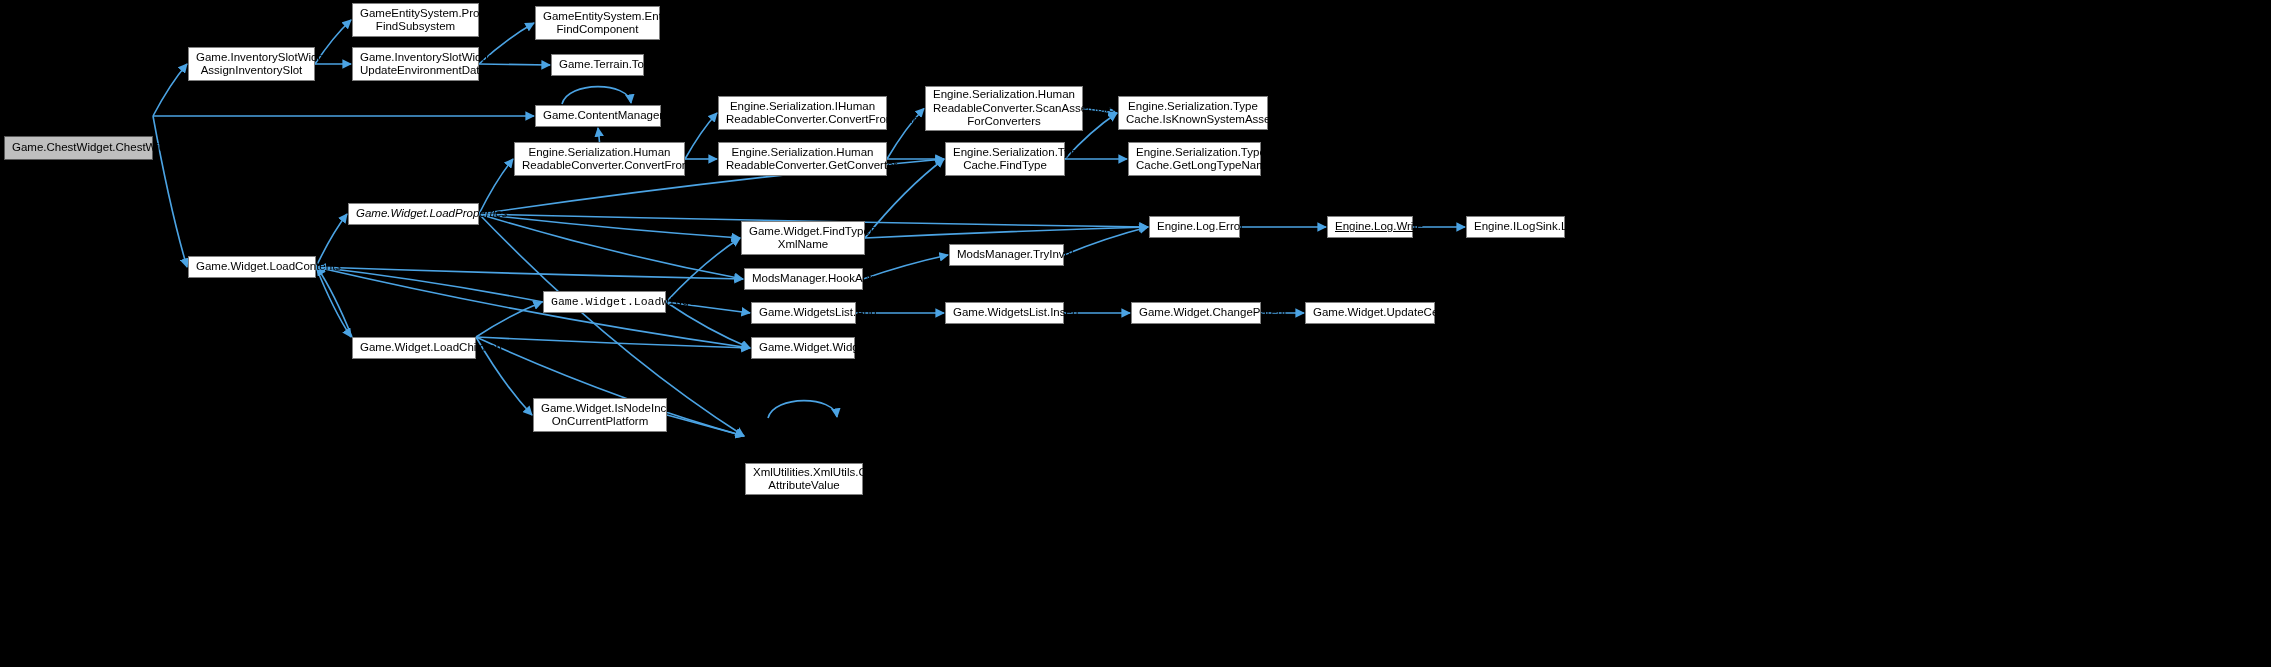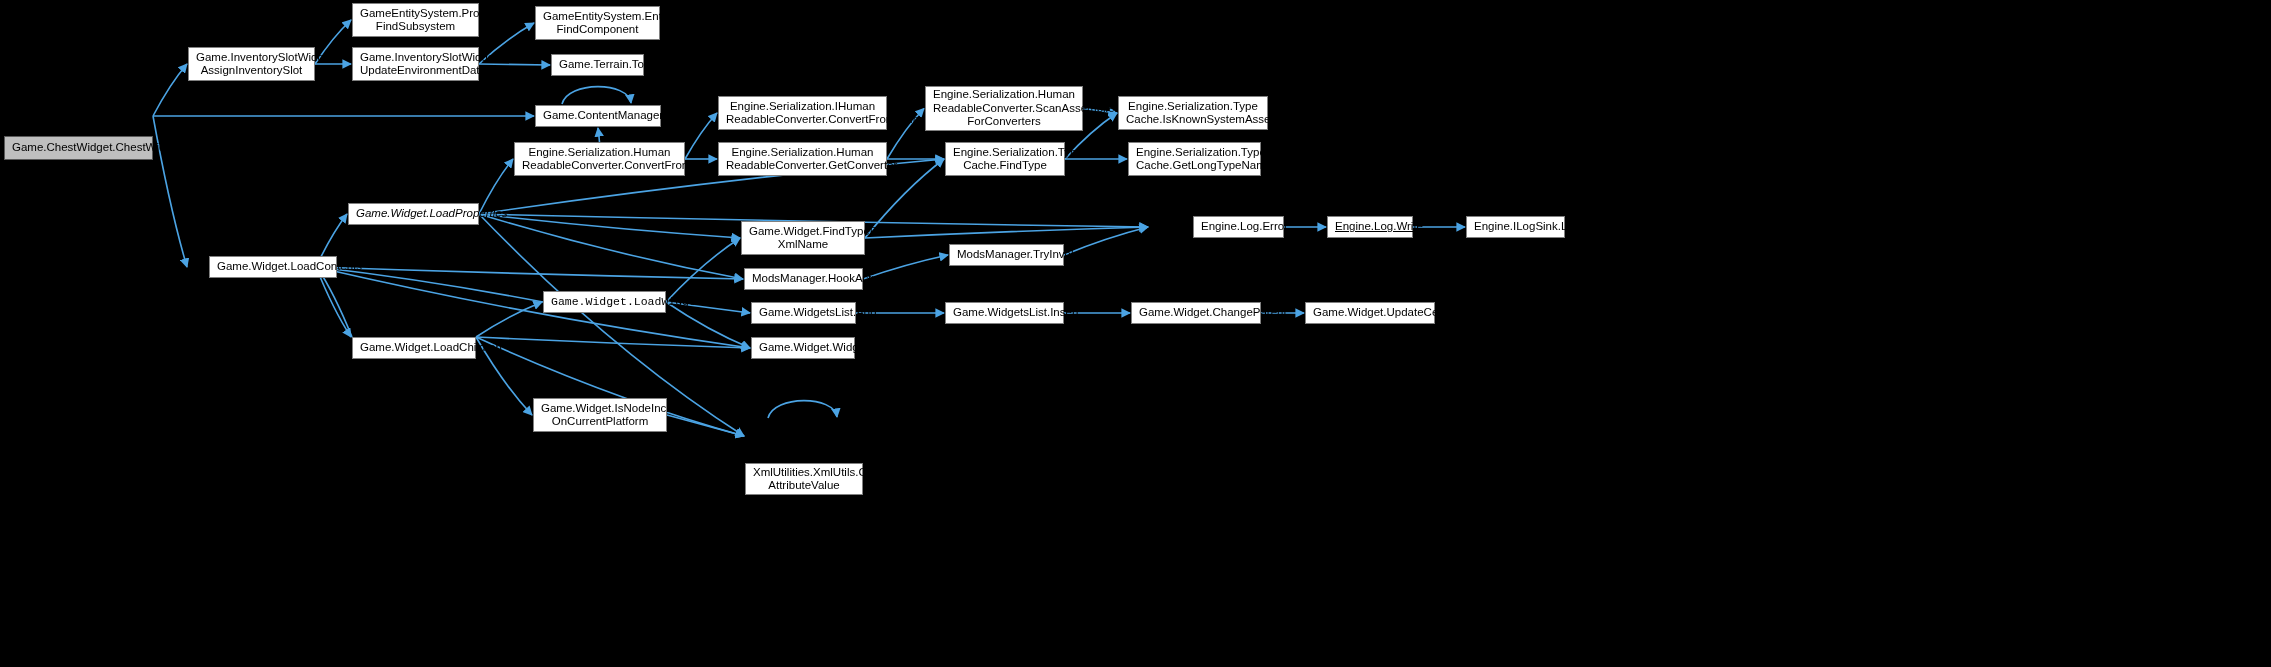--- a/index.html
+++ b/index.html
@@ -127,32 +127,32 @@
     <div class="node" style="left: 925px; top: 86px; width: 158px; height: 45px;"><span class="label">Engine.Serialization.Human
 ReadableConverter.ScanAssemblies
 ForConverters</span></div>
     <div class="node" style="left: 1118px; top: 96px; width: 150px; height: 34px;"><span class="label">Engine.Serialization.Type
 Cache.IsKnownSystemAssembly</span></div>
     <div class="node" style="left: 945px; top: 142px; width: 120px; height: 34px;"><span class="label">Engine.Serialization.Type
 Cache.FindType</span></div>
     <div class="node" style="left: 1128px; top: 142px; width: 133px; height: 34px;"><span class="label">Engine.Serialization.Type
 Cache.GetLongTypeName</span></div>
     <div class="node" style="left: 348px; top: 203px; width: 131px; height: 22px; font-style: italic;"><span class="label">Game.Widget.LoadProperties</span></div>
-    <div class="node" style="left: 188px; top: 256px; width: 128px; height: 22px; margin-left: 21px;"><span class="label">Game.Widget.LoadContents</span></div>
+    <div class="node" style="left: 188px; top: 256px; width: 128px; height: 22px;"><span class="label">Game.Widget.LoadContents</span></div>
     <div class="node" style="left: 352px; top: 337px; width: 124px; height: 22px;"><span class="label">Game.Widget.LoadChildren</span></div>
     <div class="node" style="left: 543px; top: 291px; width: 123px; height: 22px; font-family: Liberation Mono, monospace;"><span class="label">Game.Widget.LoadWidget</span></div>
     <div class="node" style="left: 741px; top: 221px; width: 124px; height: 34px;"><span class="label">Game.Widget.FindTypeFrom
 XmlName</span></div>
     <div class="node" style="left: 744px; top: 268px; width: 119px; height: 22px;"><span class="label">ModsManager.HookAction</span></div>
     <div class="node" style="left: 751px; top: 302px; width: 105px; height: 22px;"><span class="label">Game.WidgetsList.Add</span></div>
     <div class="node" style="left: 751px; top: 337px; width: 104px; height: 22px;"><span class="label">Game.Widget.Widget</span></div>
     <div class="node" style="left: 533px; top: 398px; width: 134px; height: 34px;"><span class="label">Game.Widget.IsNodeIncluded
 OnCurrentPlatform</span></div>
     <div class="node" style="left: 745px; top: 419px; width: 118px; height: 32px; margin-top: 44px;"><span class="label">XmlUtilities.XmlUtils.Get
 AttributeValue</span></div>
     <div class="node" style="left: 949px; top: 244px; width: 115px; height: 22px;"><span class="label">ModsManager.TryInvoke</span></div>
     <div class="node" style="left: 945px; top: 302px; width: 119px; height: 22px;"><span class="label">Game.WidgetsList.Insert</span></div>
-    <div class="node" style="left: 1149px; top: 216px; width: 91px; height: 22px; margin-left: 44px;"><span class="label">Engine.Log.Error</span></div>
+    <div class="node" style="left: 1149px; top: 216px; width: 91px; height: 22px;"><span class="label">Engine.Log.Error</span></div>
     <div class="node" style="left: 1131px; top: 302px; width: 130px; height: 22px;"><span class="label">Game.Widget.ChangeParent</span></div>
     <div class="node" style="left: 1327px; top: 216px; width: 86px; height: 22px; text-decoration: underline;"><span class="label">Engine.Log.Write</span></div>
     <div class="node" style="left: 1305px; top: 302px; width: 130px; height: 22px;"><span class="label">Game.Widget.UpdateCeases</span></div>
     <div class="node" style="left: 1466px; top: 216px; width: 99px; height: 22px;"><span class="label">Engine.ILogSink.Log</span></div>
   </div>
 
 </body></html>

